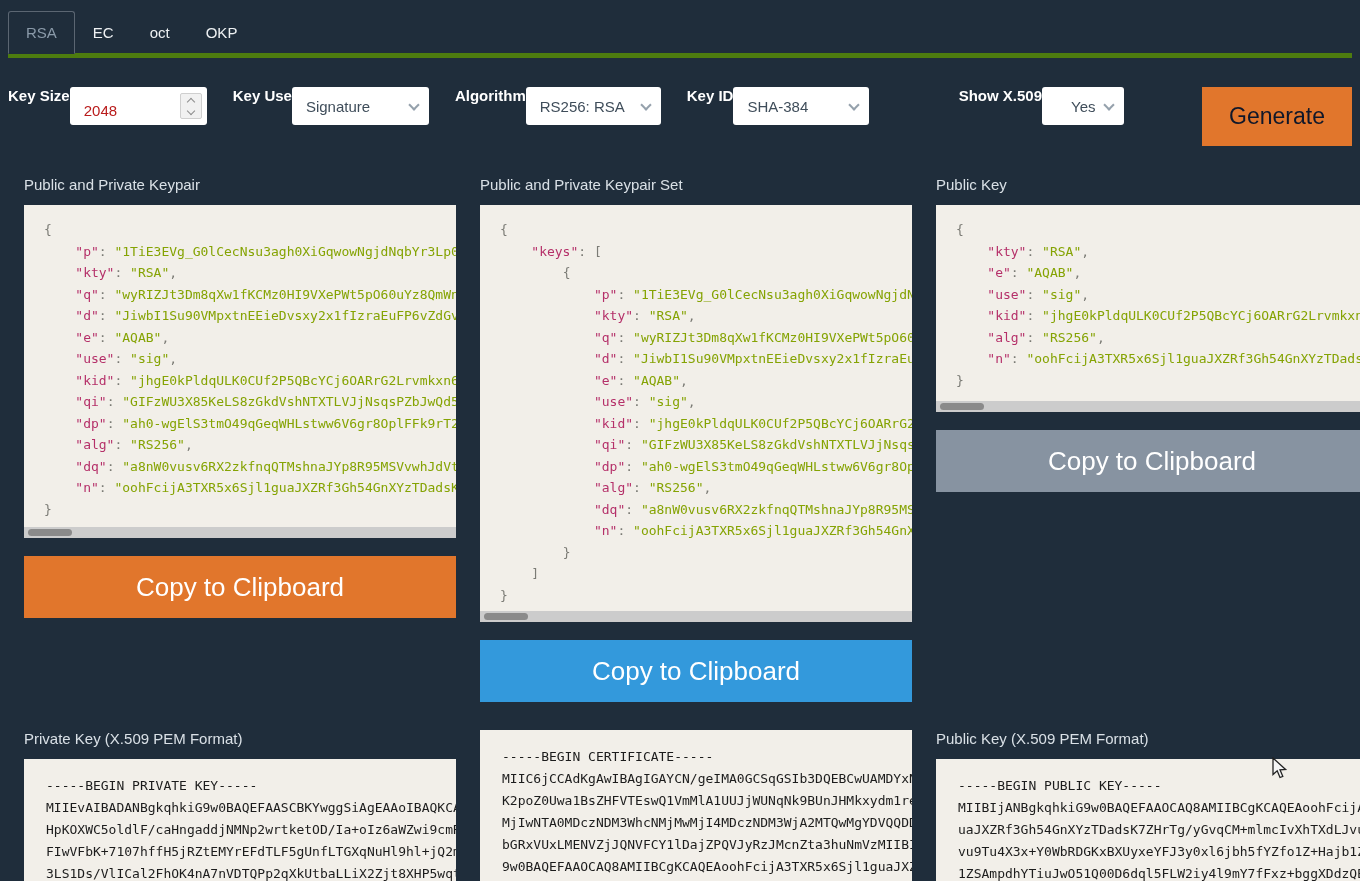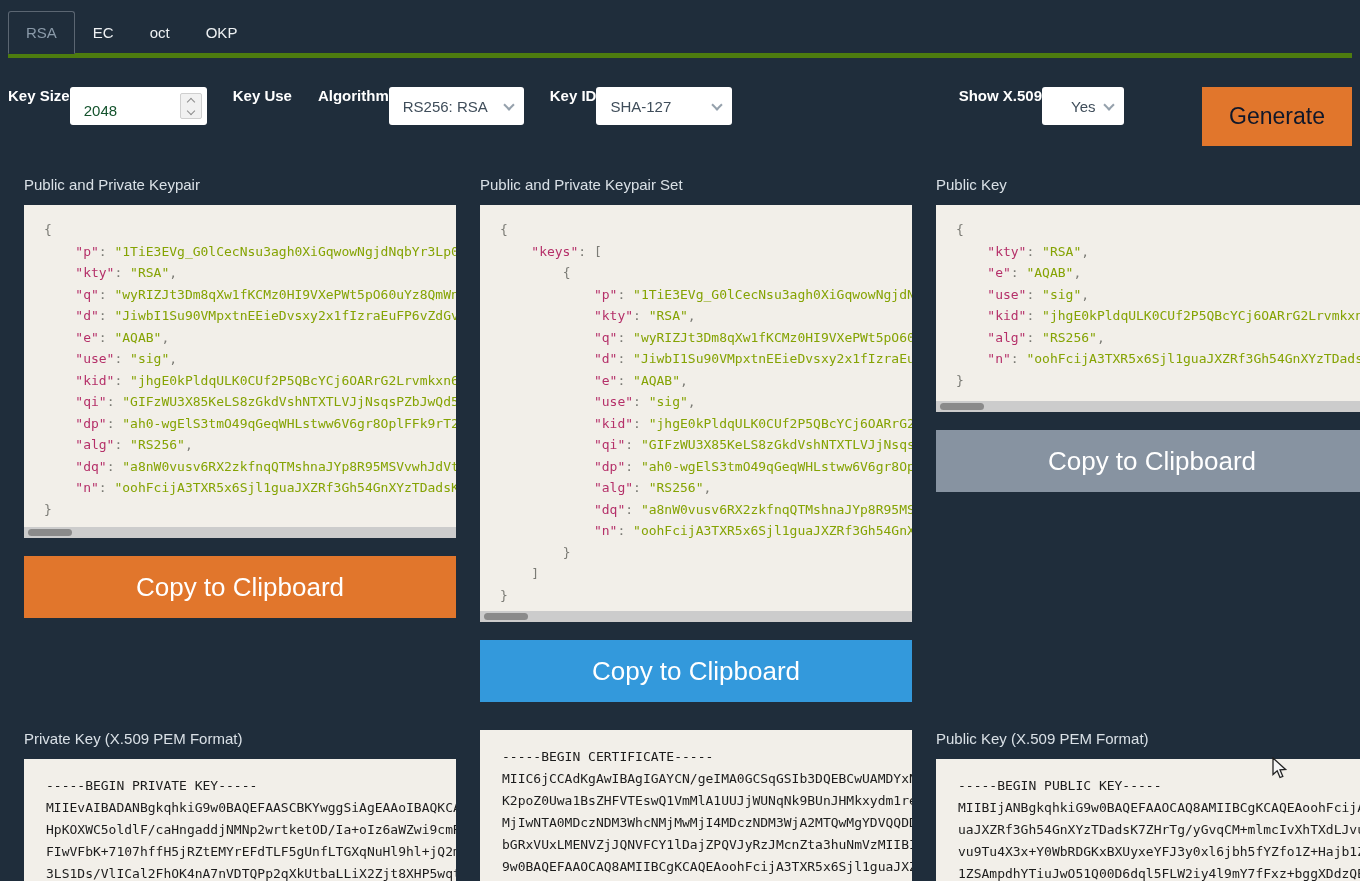--- a/index.html
+++ b/index.html
@@ -24,21 +24,21 @@
   }
 
   
   .form-row { display:flex; align-items:flex-start; margin-top:29px; }
   .field { display:flex; flex-direction:row; margin-right:26px; }
   .field > label { color:#fff; font-weight:700; font-size:15px; margin-bottom:13px; }
   .control { position:relative; height:38px; background:#fff; border-radius:3px; }
   .num-wrap { width:137px; }
   .num-wrap input {
     width:100%; height:100%; border:none; border-radius:5px; outline:none;
-    font-family:"Liberation Sans",sans-serif; font-size:15px; color:#14532d; padding:8px 34px 0 14px;
+    font-family:"Liberation Sans",sans-serif; font-size:15px; color:#b91c1c; padding:8px 34px 0 14px;
   }
   .spinner {
     position:absolute; right:5px; top:6px; width:22px; height:26px;
     background:#f1f1f1; border:1px solid #cfcfcf; border-radius:2px;
     display:flex; flex-direction:column; align-items:center; justify-content:center; gap:3px;
   }
   .chev { width:6px; height:6px; border-right:1.5px solid #8d8d8d; border-bottom:1.5px solid #8d8d8d; }
   .chev.up { transform:rotate(-135deg); margin-top:2px; }
   .chev.down { transform:rotate(45deg); margin-bottom:2px; }
 
@@ -108,34 +108,38 @@
         <input value="2048" style="">
         <span class="spinner">
           <span class="chev up"></span>
           <span class="chev down"></span>
         </span>
       </div>
     </div>
 
     <div class="field">
       <label>Key Use</label>
+      <div class="control select w-keyuse">
+        <span>Signature</span>
+        <span class="sel-chev"></span>
+      </div>
     </div>
 
     <div class="field">
       <label>Algorithm</label>
       <div class="control select w-alg">
         <span>RS256: RSA</span>
         <span class="sel-chev"></span>
       </div>
     </div>
 
     <div class="field">
       <label>Key ID</label>
       <div class="control select w-keyid">
-        <span>SHA-127</span>
+        <span>SHA-384</span>
         <span class="sel-chev"></span>
       </div>
     </div>
 
     <div class="field show-x509">
       <label>Show X.509</label>
       <div class="control select w-x509">
         <span>Yes</span>
         <span class="sel-chev"></span>
       </div>

